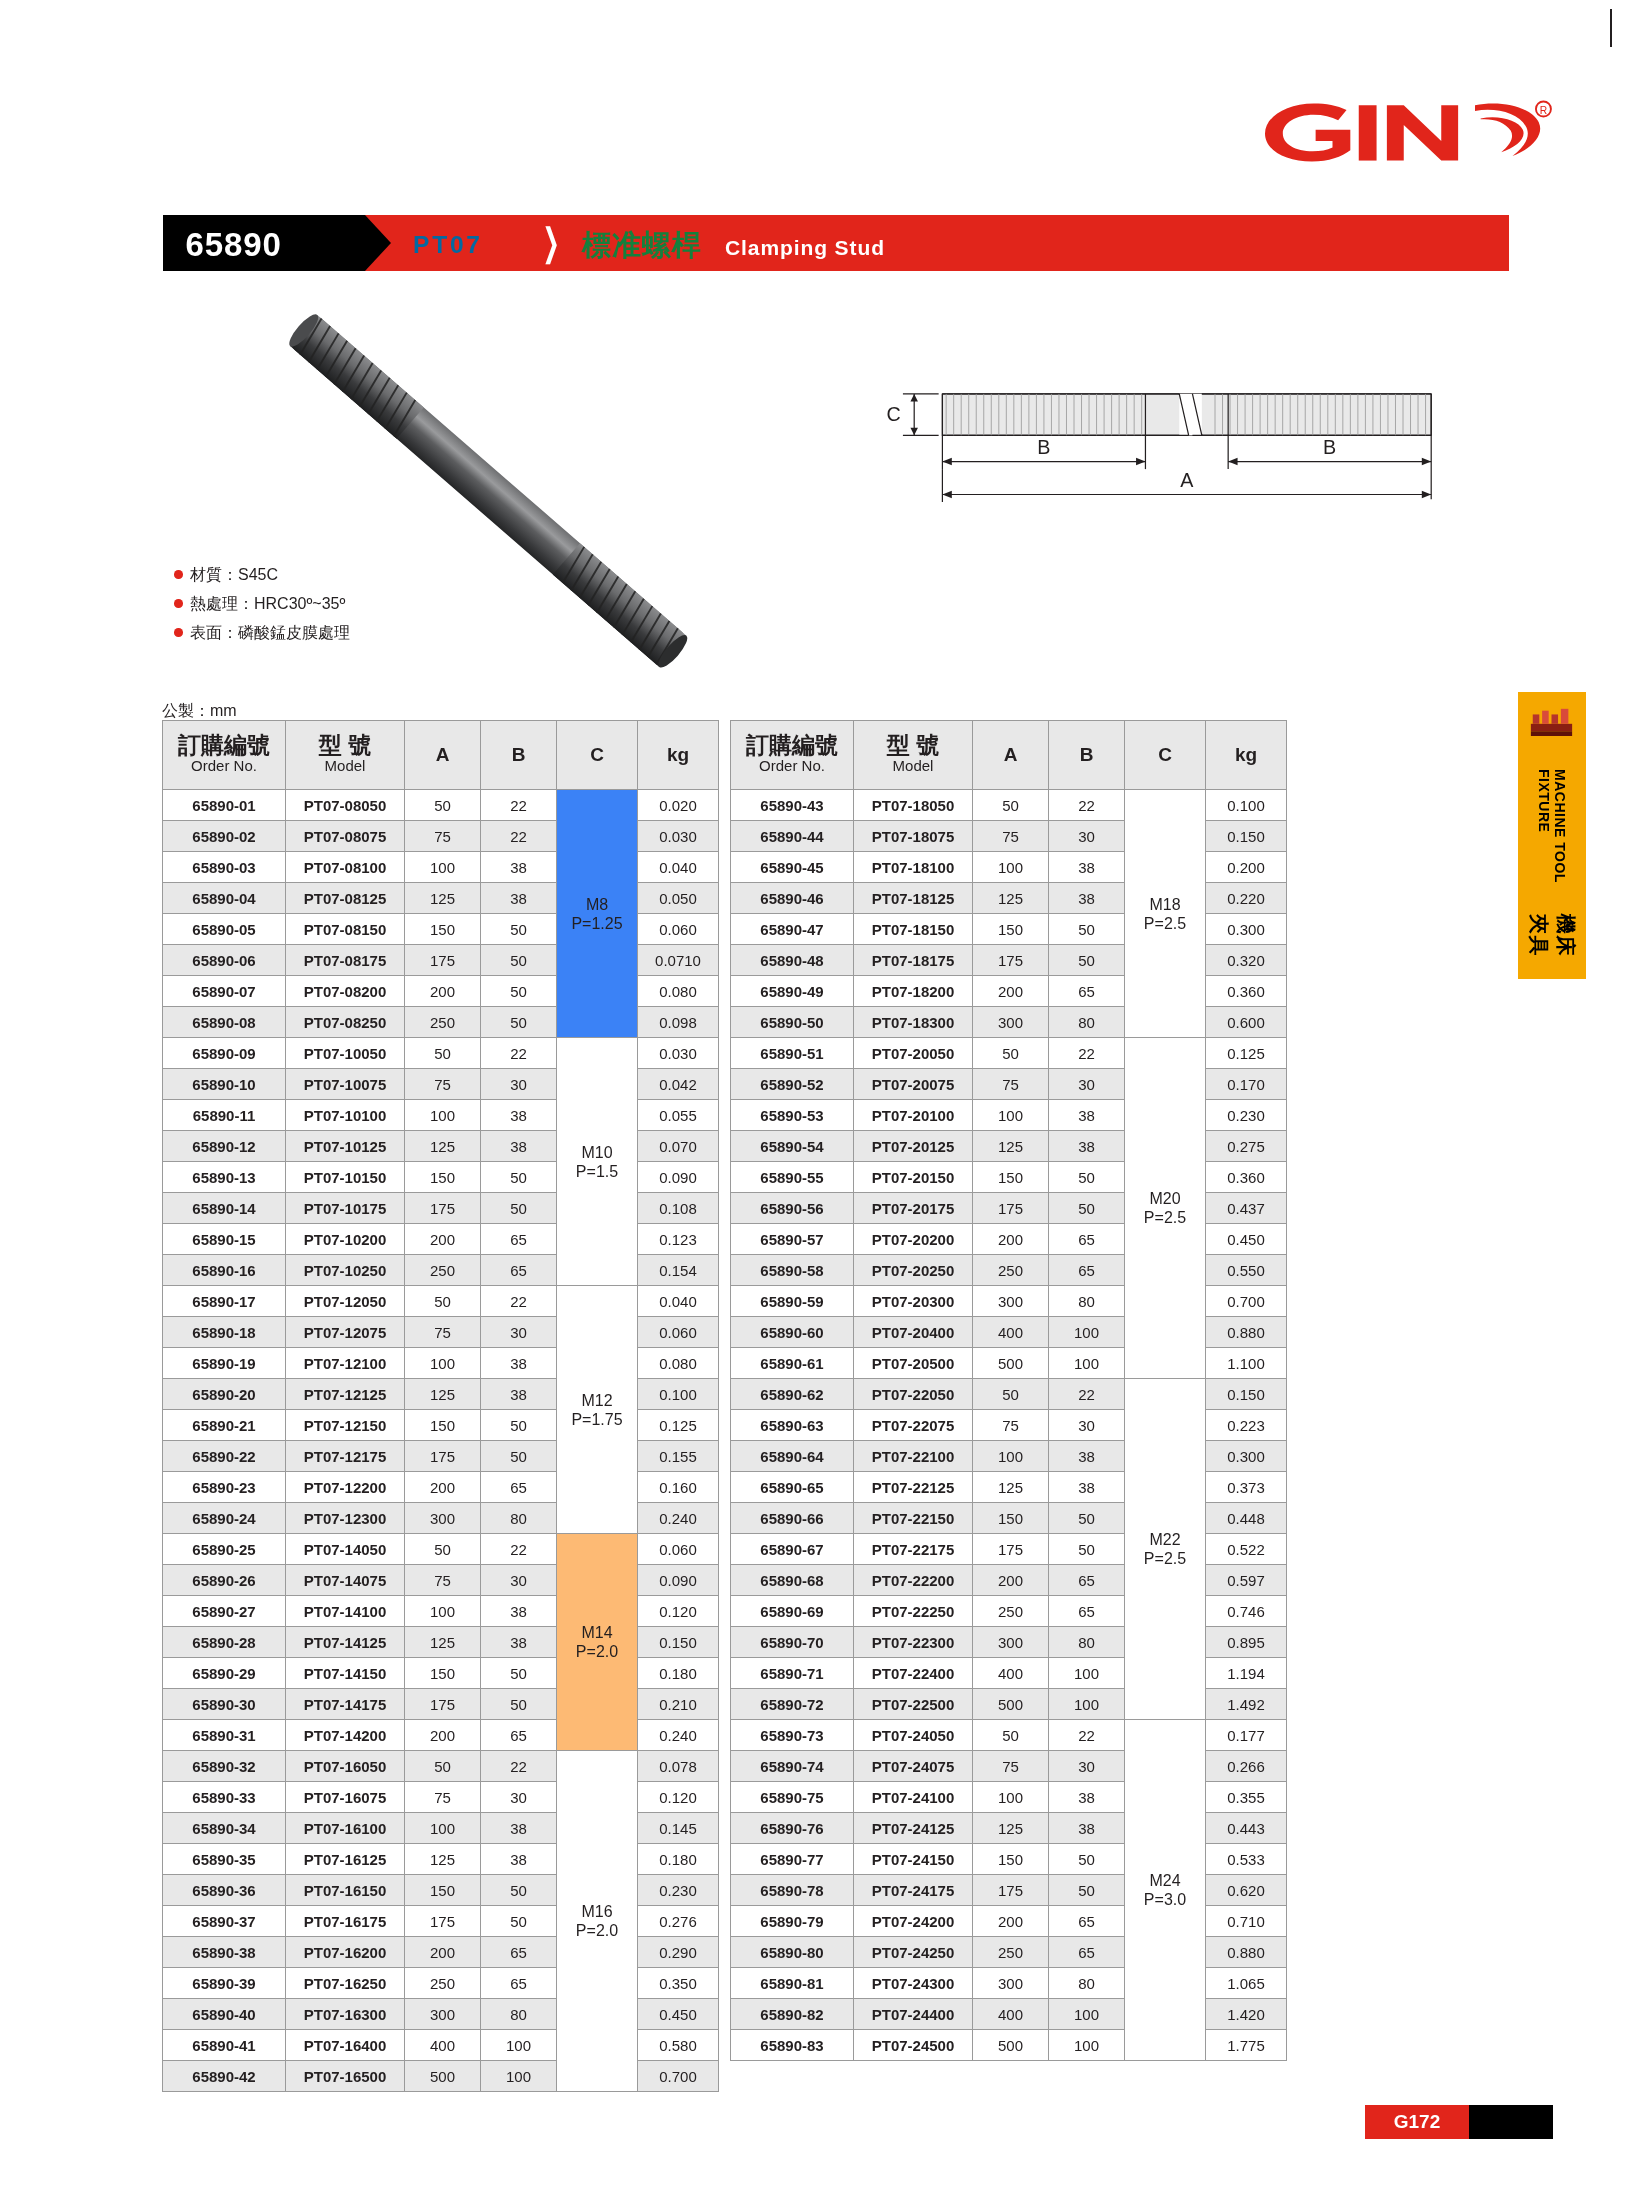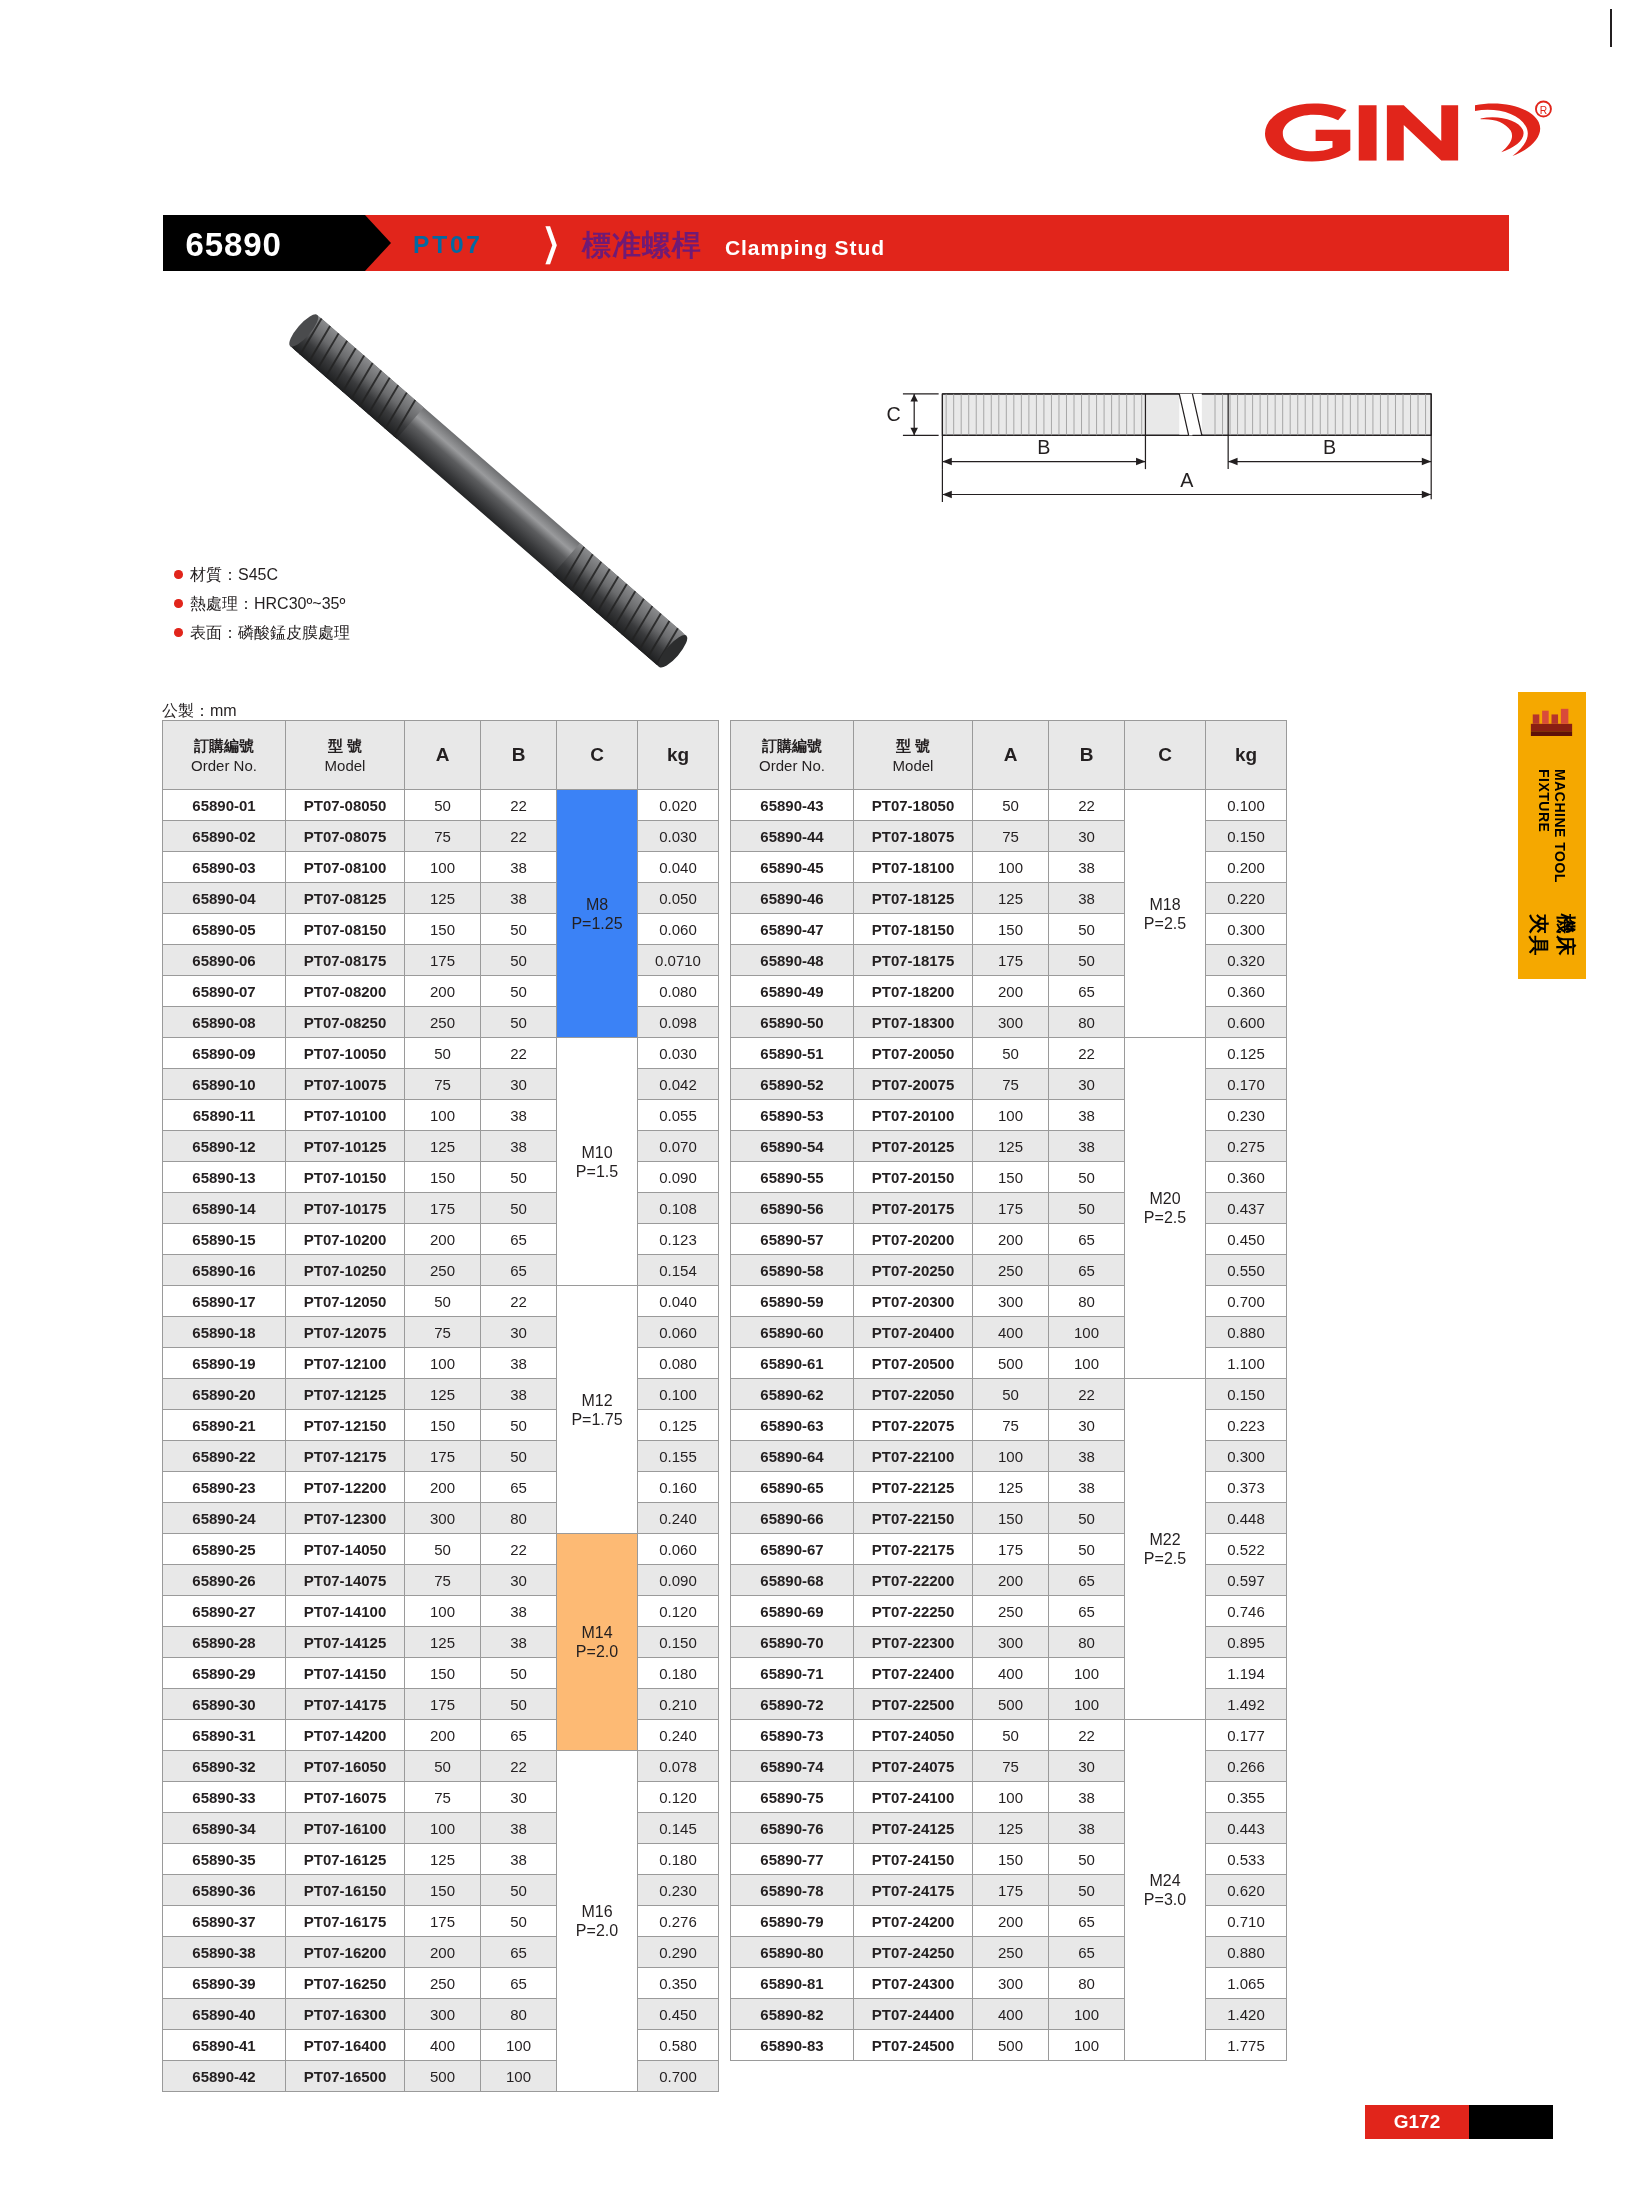--- a/index.html
+++ b/index.html
@@ -40,21 +40,21 @@
     position:absolute;left:250px;top:16px;
     font-size:24.5px;font-weight:bold;color:#0369a1;letter-spacing:2.8px;
   }
   .tb-slash{
     position:absolute;left:372px;top:4.7px;
     font-size:38px;color:#fff;font-weight:normal;
     transform:scaleX(0.55);
   }
   .tb-cn{
     position:absolute;left:419px;top:11.3px;
-    font-size:29px;font-weight:bold;color:#701a75;letter-spacing:0.9px;
+    font-size:29px;font-weight:bold;color:#15803d;letter-spacing:0.9px;
   }
   .tb-en{
     position:absolute;left:562px;top:21px;
     font-size:21px;font-weight:bold;color:#fff;letter-spacing:0.9px;
   }
   
   .photo{
     position:absolute;left:188px;top:292px;width:603px;height:395px;
   }
   
@@ -83,21 +83,21 @@
     height:30px;
     padding:0;
     color:#231f20;
   }
   .tbl th{
     background:#e8e8e8;
     font-weight:bold;
     height:68px;
     font-size:19px;
   }
-  .tbl th .cn{display:block;font-size:15px;font-weight:bold;line-height:21px;}
+  .tbl th .cn{display:block;font-size:23px;font-weight:bold;line-height:21px;}
   .tbl th .en{display:block;font-size:15px;font-weight:normal;line-height:19px;}
   .tbl tr.alt td{background:#e8e8e8;}
   .tbl td.ord{font-weight:bold;width:122px;}
   .tbl td.mdl{font-weight:bold;width:118px;}
   .tbl td.a{width:75px;}
   .tbl td.b{width:75px;}
   .tbl td.c{width:80px;font-size:16px;line-height:19px;}
   .tbl td.kg{width:80px;}
   #table-left{left:162px;top:720px;}
   #table-right{left:730px;top:720px;}

